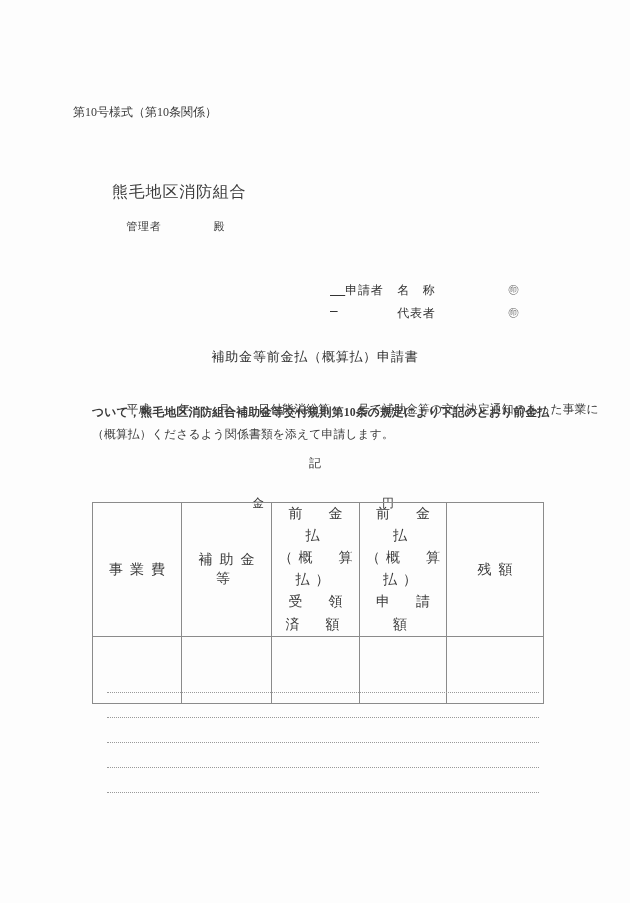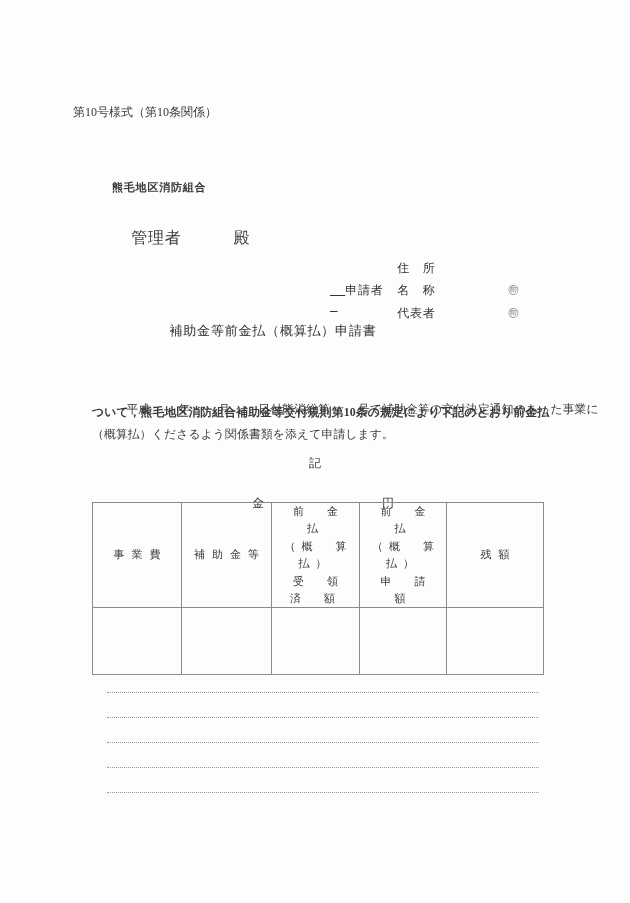--- a/index.html
+++ b/index.html
@@ -44,28 +44,27 @@
     top: 133px;
     font-size: 12px;
     letter-spacing: 1px;
   }
   #date-line .gap { display: inline-block; width: 26px; }
 
   
   #addressee-org {
     left: 112px;
     top: 180px;
-    font-size: 11px;
-    letter-spacing: 0.8px;
-    font-weight: bold;
+    font-size: 16px;
+    letter-spacing: 0.8px;
   }
   #addressee-person {
     left: 112px;
     top: 203px;
-    font-size: 16px;
+    font-size: 11px;
     letter-spacing: 0.8px;
   }
   #addressee-person .gap { display: inline-block; width: 52px; }
 
   
   .applicant-row {
     position: absolute;
     left: 330px;
     width: 210px;
     font-size: 12px;
@@ -88,26 +87,27 @@
   .seal {
     position: absolute;
     left: 178px;
     font-size: 11px;
     color: #555;
   }
 
   
   #doc-title {
     left: 0;
-    top: 322px;
+    top: 348px;
     width: 546px;
     text-align: center;
     font-size: 13px;
     letter-spacing: 0.8px;
     color: #2f2f2f;
+    padding-left: 42px;
   }
 
   
   .body-line {
     position: absolute;
     left: 92px;
     width: 450px;
     font-size: 11.8px;
     letter-spacing: 0.15px;
     white-space: pre;
@@ -140,21 +140,21 @@
   #amount-table {
     position: absolute;
     left: 92px;
     top: 502px;
     width: 446px;
     border-collapse: collapse;
     table-layout: fixed;
   }
   #amount-table td {
     border: 1px solid #8b8b8b;
-    font-size: 11px;
+    font-size: 14px;
     color: #3a3a3a;
     vertical-align: middle;
     text-align: center;
     padding: 0;
   }
   #amount-table thead td {
     height: 65px;
   }
   #amount-table tbody td {
     height: 66px;
@@ -208,23 +208,20 @@
 <div class="page">
 
   <div class="t" id="form-number">第10号様式（第10条関係）</div>
 
 
   <div class="t" id="addressee-org">熊毛地区消防組合</div>
   <div class="t" id="addressee-person">
     <span>管理者</span><span class="gap"></span><span>殿</span>
   </div>
 
-  <div class="applicant-row" id="applicant-address">
-    <span class="applicant-prefix"></span><span class="applicant-label">住　所</span>
-  </div>
 
   <div class="applicant-row" id="applicant-name">
     <span class="applicant-prefix">申請者</span><span class="applicant-label">名　称</span><span class="seal">㊞</span>
   </div>
 
   <div class="applicant-row" id="applicant-rep">
     <span class="applicant-prefix"></span><span class="applicant-label">代表者</span><span class="seal">㊞</span>
   </div>
 
   <div class="t" id="doc-title">補助金等前金払（概算払）申請書</div>

